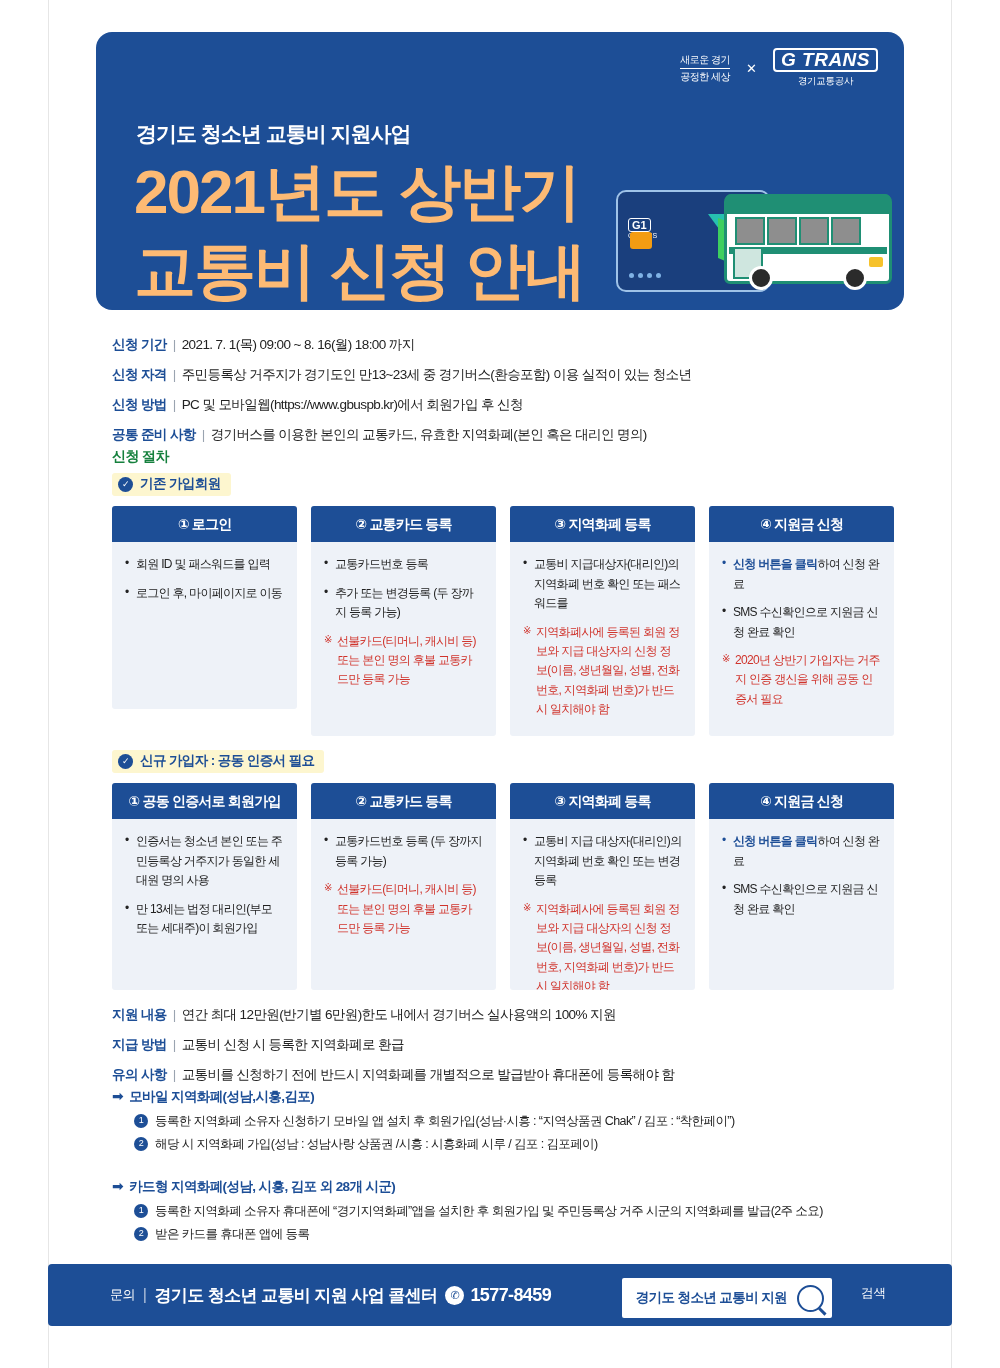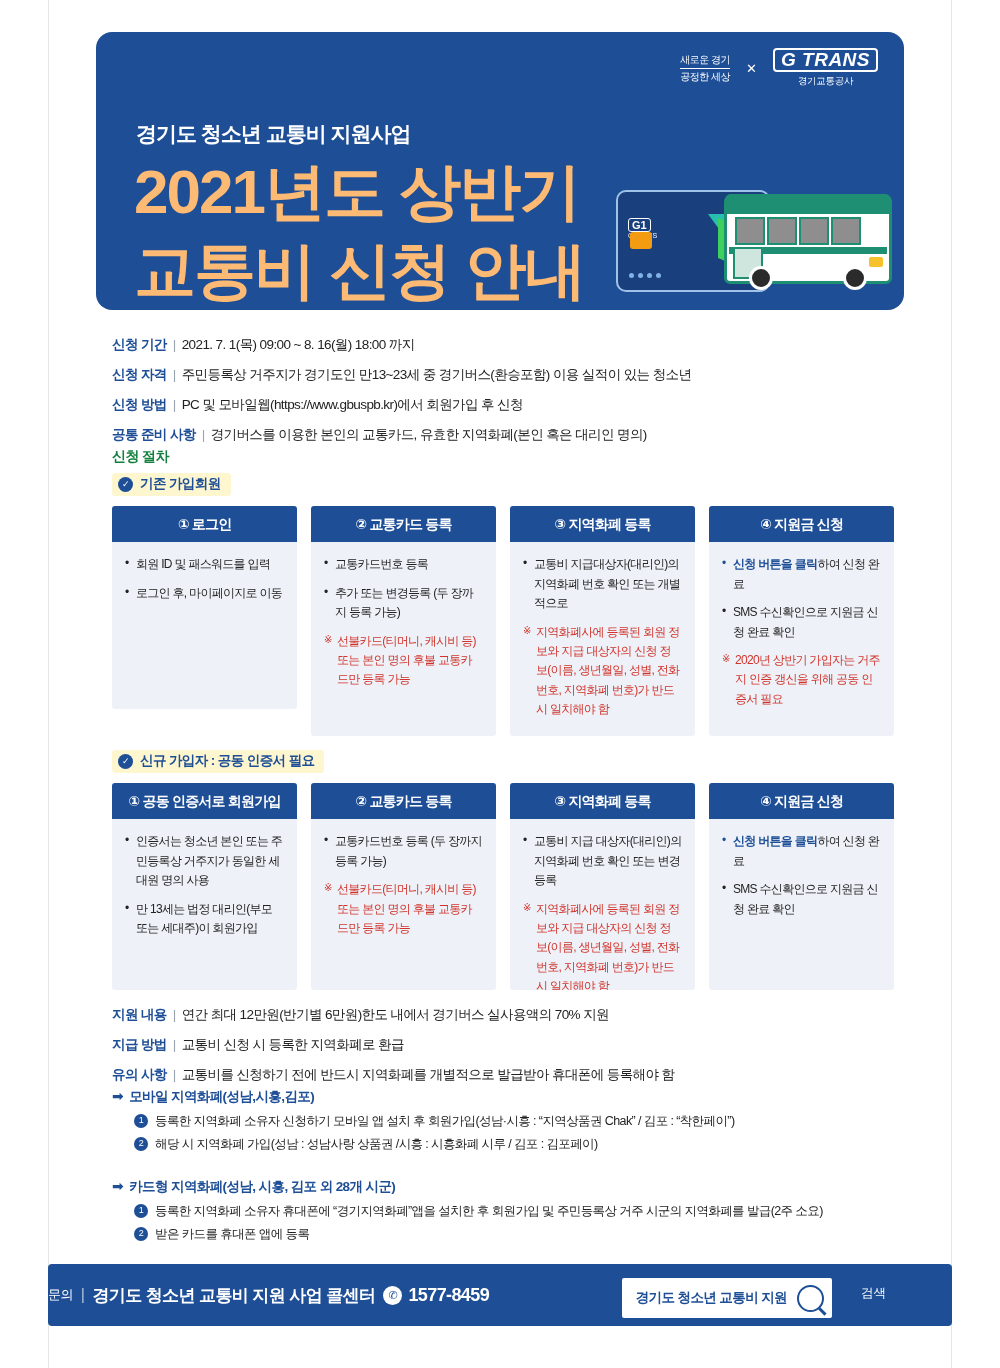--- a/index.html
+++ b/index.html
@@ -126,21 +126,21 @@
     width:14px;height:14px;border-radius:50%;background:#1d4e96;color:#fff;
     font-size:9px;display:flex;align-items:center;justify-content:center;flex:0 0 14px;margin-top:2px;
   }
   .num-line b{font-weight:normal;}
 
   
   .footer{
     position:absolute;left:48px;bottom:42px;width:904px;height:62px;
     background:#1d4e96;border-radius:4px;display:flex;align-items:center;
   }
-  .footer .left{color:#fff;display:flex;align-items:center;gap:8px;letter-spacing:-0.6px;}
+  .footer .left{color:#fff;display:flex;align-items:center;gap:8px;padding-left:62px;letter-spacing:-0.6px;}
   .footer .lbl{font-size:13px;}
   .footer .sep{opacity:.65;}
   .footer .txt{font-size:17px;font-weight:bold;}
   .footer .phone{display:flex;align-items:center;gap:6px;font-size:18px;font-weight:bold;}
   .footer .phone .ico{
     width:19px;height:19px;border-radius:50%;background:#fff;color:#1d4e96;
     font-size:11px;display:flex;align-items:center;justify-content:center;
   }
   .searchbox{
     position:absolute;right:120px;top:14px;height:40px;background:#fff;border-radius:2px;
@@ -240,21 +240,21 @@
       <div class="head">② 교통카드 등록</div>
       <div class="body">
         <div class="li">교통카드번호 등록</div>
         <div class="li">추가 또는 변경등록 (두 장까지 등록 가능)</div>
         <div class="note">선불카드(티머니, 캐시비 등) 또는 본인 명의 후불 교통카드만 등록 가능</div>
       </div>
     </div>
     <div class="step" style="height:230px;">
       <div class="head">③ 지역화폐 등록</div>
       <div class="body">
-        <div class="li">교통비 지급대상자(대리인)의 지역화폐 번호 확인 또는 개별적으로</div>
+        <div class="li">교통비 지급대상자(대리인)의 지역화폐 번호 확인 또는 패스워드를</div>
         <div class="note">지역화폐사에 등록된 회원 정보와 지급 대상자의 신청 정보(이름, 생년월일, 성별, 전화번호, 지역화폐 번호)가 반드시 일치해야 함</div>
       </div>
     </div>
     <div class="step" style="height:230px;">
       <div class="head">④ 지원금 신청</div>
       <div class="body">
         <div class="li blue"><span class="hl">신청 버튼을 클릭</span>하여 신청 완료</div>
         <div class="li">SMS 수신확인으로 지원금 신청 완료 확인</div>
         <div class="note">2020년 상반기 가입자는 거주지 인증 갱신을 위해 공동 인증서 필요</div>
       </div>
@@ -291,21 +291,21 @@
     <div class="step" style="height:207px;">
       <div class="head">④ 지원금 신청</div>
       <div class="body">
         <div class="li blue"><span class="hl">신청 버튼을 클릭</span>하여 신청 완료</div>
         <div class="li">SMS 수신확인으로 지원금 신청 완료 확인</div>
       </div>
     </div>
   </div>
 
   <div class="info2">
-    <div class="row"><b>지원 내용</b><span class="sep">|</span><span>연간 최대 12만원(반기별 6만원)한도 내에서 경기버스 실사용액의 70% 지원</span></div>
+    <div class="row"><b>지원 내용</b><span class="sep">|</span><span>연간 최대 12만원(반기별 6만원)한도 내에서 경기버스 실사용액의 100% 지원</span></div>
     <div class="row"><b>지급 방법</b><span class="sep">|</span><span>교통비 신청 시 등록한 지역화폐로 환급</span></div>
     <div class="row"><b>유의 사항</b><span class="sep">|</span><span>교통비를 신청하기 전에 반드시 지역화폐를 개별적으로 발급받아 휴대폰에 등록해야 함</span></div>
   </div>
 
   <div class="arrow-block" style="top:1088px;">
     <div class="arrow-line">
       <span class="ar">➡</span>
       <span>모바일 지역화폐(성남,시흥,김포)</span>
     </div>
     <div class="num-line">

